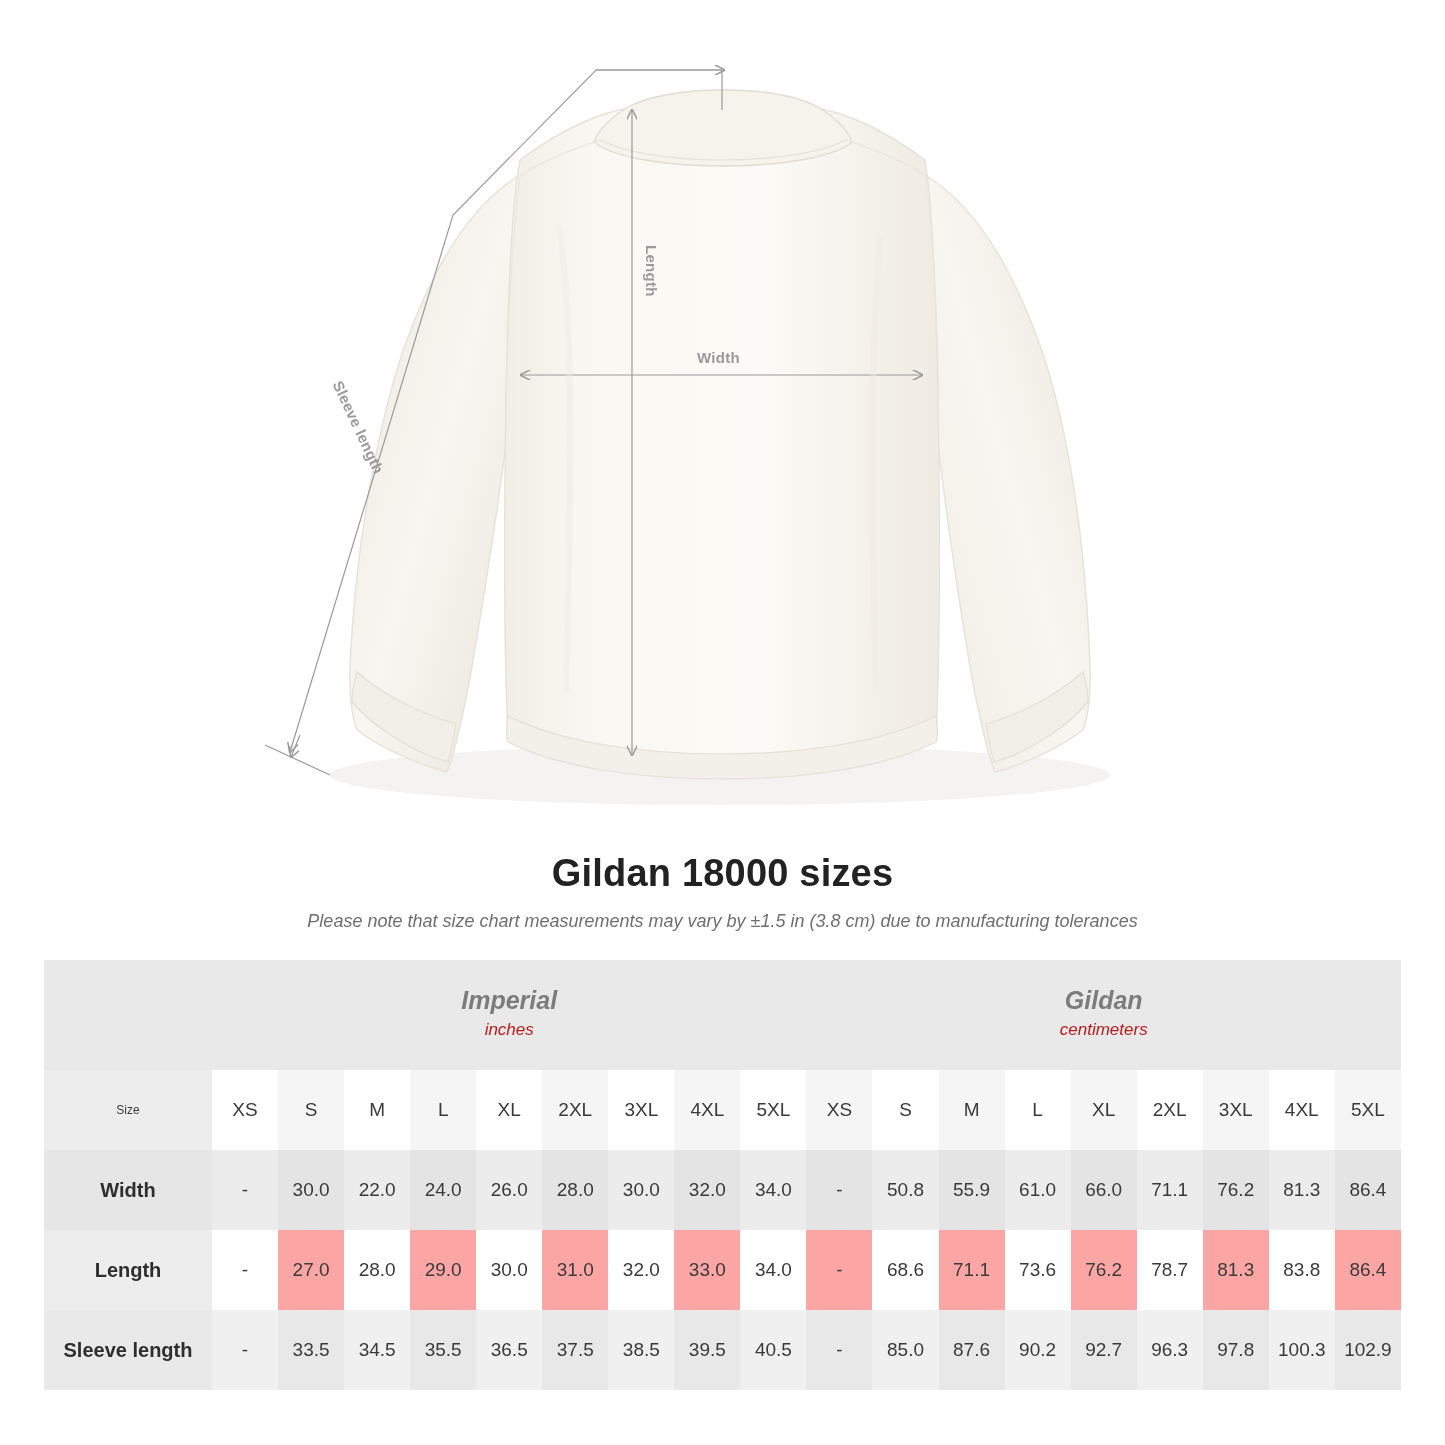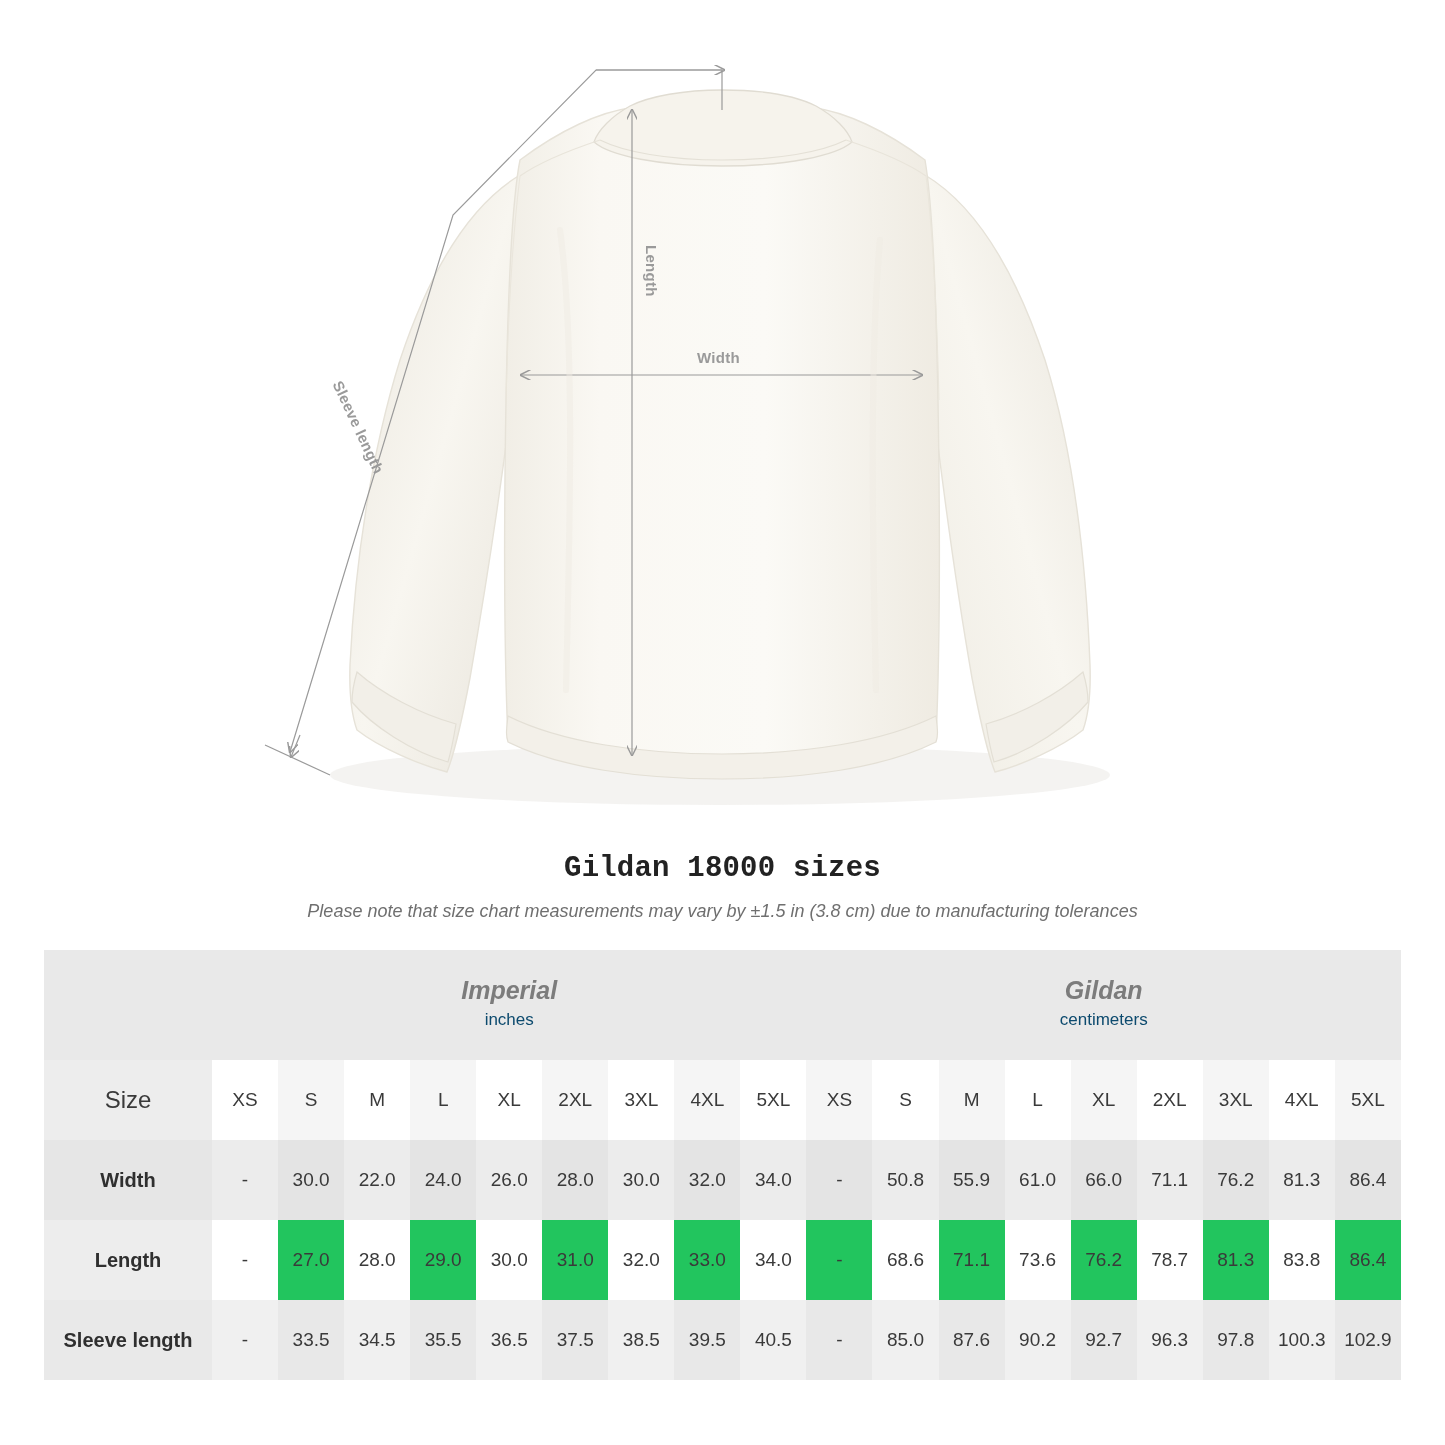--- a/index.html
+++ b/index.html
@@ -46,25 +46,24 @@
     transform: rotate(65deg);
     transform-origin: left top;
   }
 
   
   .title-block {
     text-align: center;
     margin-top: 22px;
   }
   .chart-title {
-    font-size: 29px;
+    font-size: 38px;
     font-weight: bold;
     color: #222222;
     letter-spacing: 0.2px;
-    font-family: Liberation Mono, monospace;
   }
   .chart-note {
     margin-top: 16px;
     font-size: 18px;
     font-style: italic;
     color: #6f6f6f;
   }
 
   
   .table-wrap {
@@ -93,49 +92,50 @@
   }
   .unit-name {
     font-size: 25px;
     font-style: italic;
     font-weight: bold;
     color: #7c7c7c;
     line-height: 1.25;
   }
   .unit-sub {
     font-size: 17px;
-    color: #0c4a6e;
+    font-style: italic;
+    color: #b91c1c;
     line-height: 1.7;
   }
   
   .head-row td {
     height: 78px;
     font-weight: bold;
     font-size: 20px;
     color: #2f2f2f;
     background: #ffffff;
   }
   .head-row td.rowlabel {
     background: #ededed;
-    font-size: 24px;
+    font-size: 12px;
   }
   .head-row td.alt {
     background: #f5f5f5;
   }
   .data-row td {
     height: 78px;
   }
   .data-row td.rowlabel {
     font-weight: bold;
     font-size: 20px;
     color: #2f2f2f;
     background: #ededed;
   }
   .band-light td { background: #ffffff; }
-  .band-light td.alt { background: #22c55e; }
+  .band-light td.alt { background: #fca5a5; }
   .band-grey td { background: #ececec; }
   .band-grey td.alt { background: #e4e4e4; }
   .band-grey td.rowlabel { background: #e6e6e6; }
   .band-grey2 td { background: #f0f0f0; }
   .band-grey2 td.alt { background: #e8e8e8; }
   .band-grey2 td.rowlabel { background: #e9e9e9; }
 
   .col-label { width: 168px; }
   .col-cell { width: auto; }
 </style>

